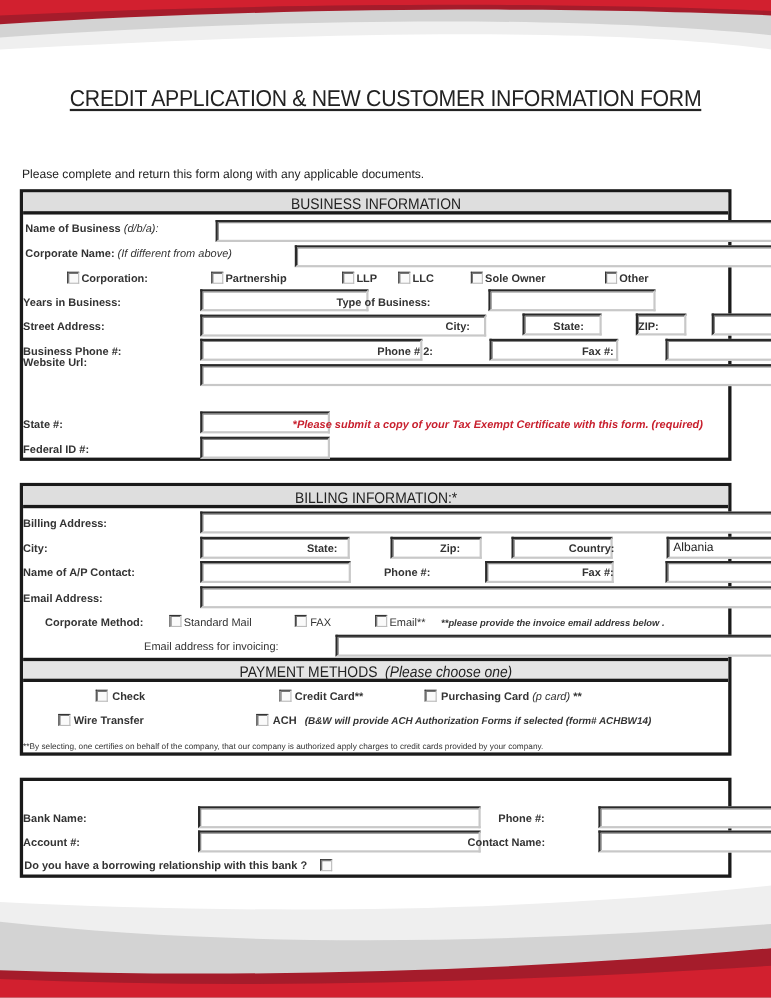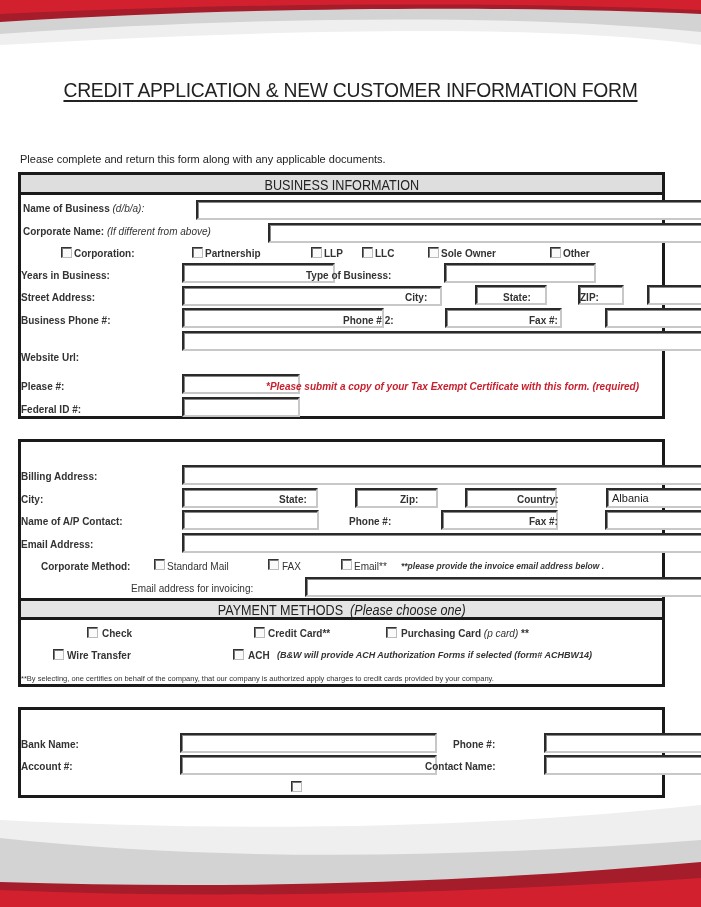--- a/index.html
+++ b/index.html
@@ -88,32 +88,33 @@
   <div class="lbl" style="left:559px;top:117px">ZIP:</div>
   <div class="fld" style="left:580px;top:110px;width:59px"></div>
 
   <div class="lbl r" style="left:0;width:114px;top:140px">Business Phone #:</div>
   <div class="fld" style="left:115px;top:133px;width:202px"></div>
   <div class="lbl" style="left:322px;top:140px">Phone # 2:</div>
   <div class="fld" style="left:378px;top:133px;width:117px"></div>
   <div class="lbl" style="left:508px;top:140px">Fax #:</div>
   <div class="fld" style="left:538px;top:133px;width:101px"></div>
 
-  <div class="lbl r" style="left:0;width:114px;top:177px">Website Url:</div>
+  <div class="lbl r" style="left:0;width:114px;top:150px">Website Url:</div>
   <div class="fld" style="left:115px;top:156px;width:524px"></div>
 
-  <div class="lbl r" style="left:0;width:114px;top:206px">Please #:</div>
+  <div class="lbl r" style="left:0;width:114px;top:206px">State #:</div>
   <div class="fld" style="left:115px;top:199px;width:118px"></div>
   <div class="note-red" style="left:245px;top:206px">*Please submit a copy of your Tax Exempt Certificate with this form. (required)</div>
 
   <div class="lbl r" style="left:0;width:114px;top:229px">Federal ID #:</div>
   <div class="fld" style="left:115px;top:222px;width:118px"></div>
 </div>
 
 <div class="section" style="top:439px;height:248px">
+  <div class="sec-head"><span class="inner">BILLING INFORMATION:*</span></div>
 
   <div class="lbl r" style="left:0;width:114px;top:29px">Billing Address:</div>
   <div class="fld" style="left:115px;top:23px;width:526px"></div>
 
   <div class="lbl r" style="left:0;width:114px;top:52px">City:</div>
   <div class="fld" style="left:115px;top:46px;width:136px"></div>
   <div class="lbl" style="left:258px;top:52px">State:</div>
   <div class="fld" style="left:288px;top:46px;width:83px"></div>
   <div class="lbl" style="left:379px;top:52px">Zip:</div>
   <div class="fld" style="left:398px;top:46px;width:92px"></div>
@@ -167,20 +168,21 @@
   <div class="lbl r" style="left:0;width:132px;top:29px">Bank Name:</div>
   <div class="fld" style="left:113px;top:23px;width:257px"></div>
   <div class="lbl" style="left:432px;top:29px">Phone #:</div>
   <div class="fld" style="left:477px;top:23px;width:163px"></div>
 
   <div class="lbl r" style="left:0;width:112px;top:51px">Account #:</div>
   <div class="fld" style="left:113px;top:45px;width:257px"></div>
   <div class="lbl" style="left:404px;top:51px">Contact Name:</div>
   <div class="fld" style="left:477px;top:45px;width:163px"></div>
 
+  <div class="lbl" style="left:1px;top:72px">Do you have a borrowing relationship with this bank ?</div>
   <div class="cb" style="left:270px;top:71px"></div>
 </div>
 
 <svg class="wave" style="top:800px;height:107px" viewBox="0 0 701 107" preserveAspectRatio="none">
   <path d="M0,20 C200,30 450,32 701,5 V107 H0 Z" fill="#efefef"></path>
   <path d="M0,38 C220,62 460,58 701,40 V107 H0 Z" fill="#d3d3d3"></path>
   <path d="M0,82 C240,90 480,82 701,62 V107 H0 Z" fill="#a51c2b"></path>
   <path d="M0,90 C240,100 480,92 701,78 V107 H0 Z" fill="#d2202f"></path>
 </svg>
 

